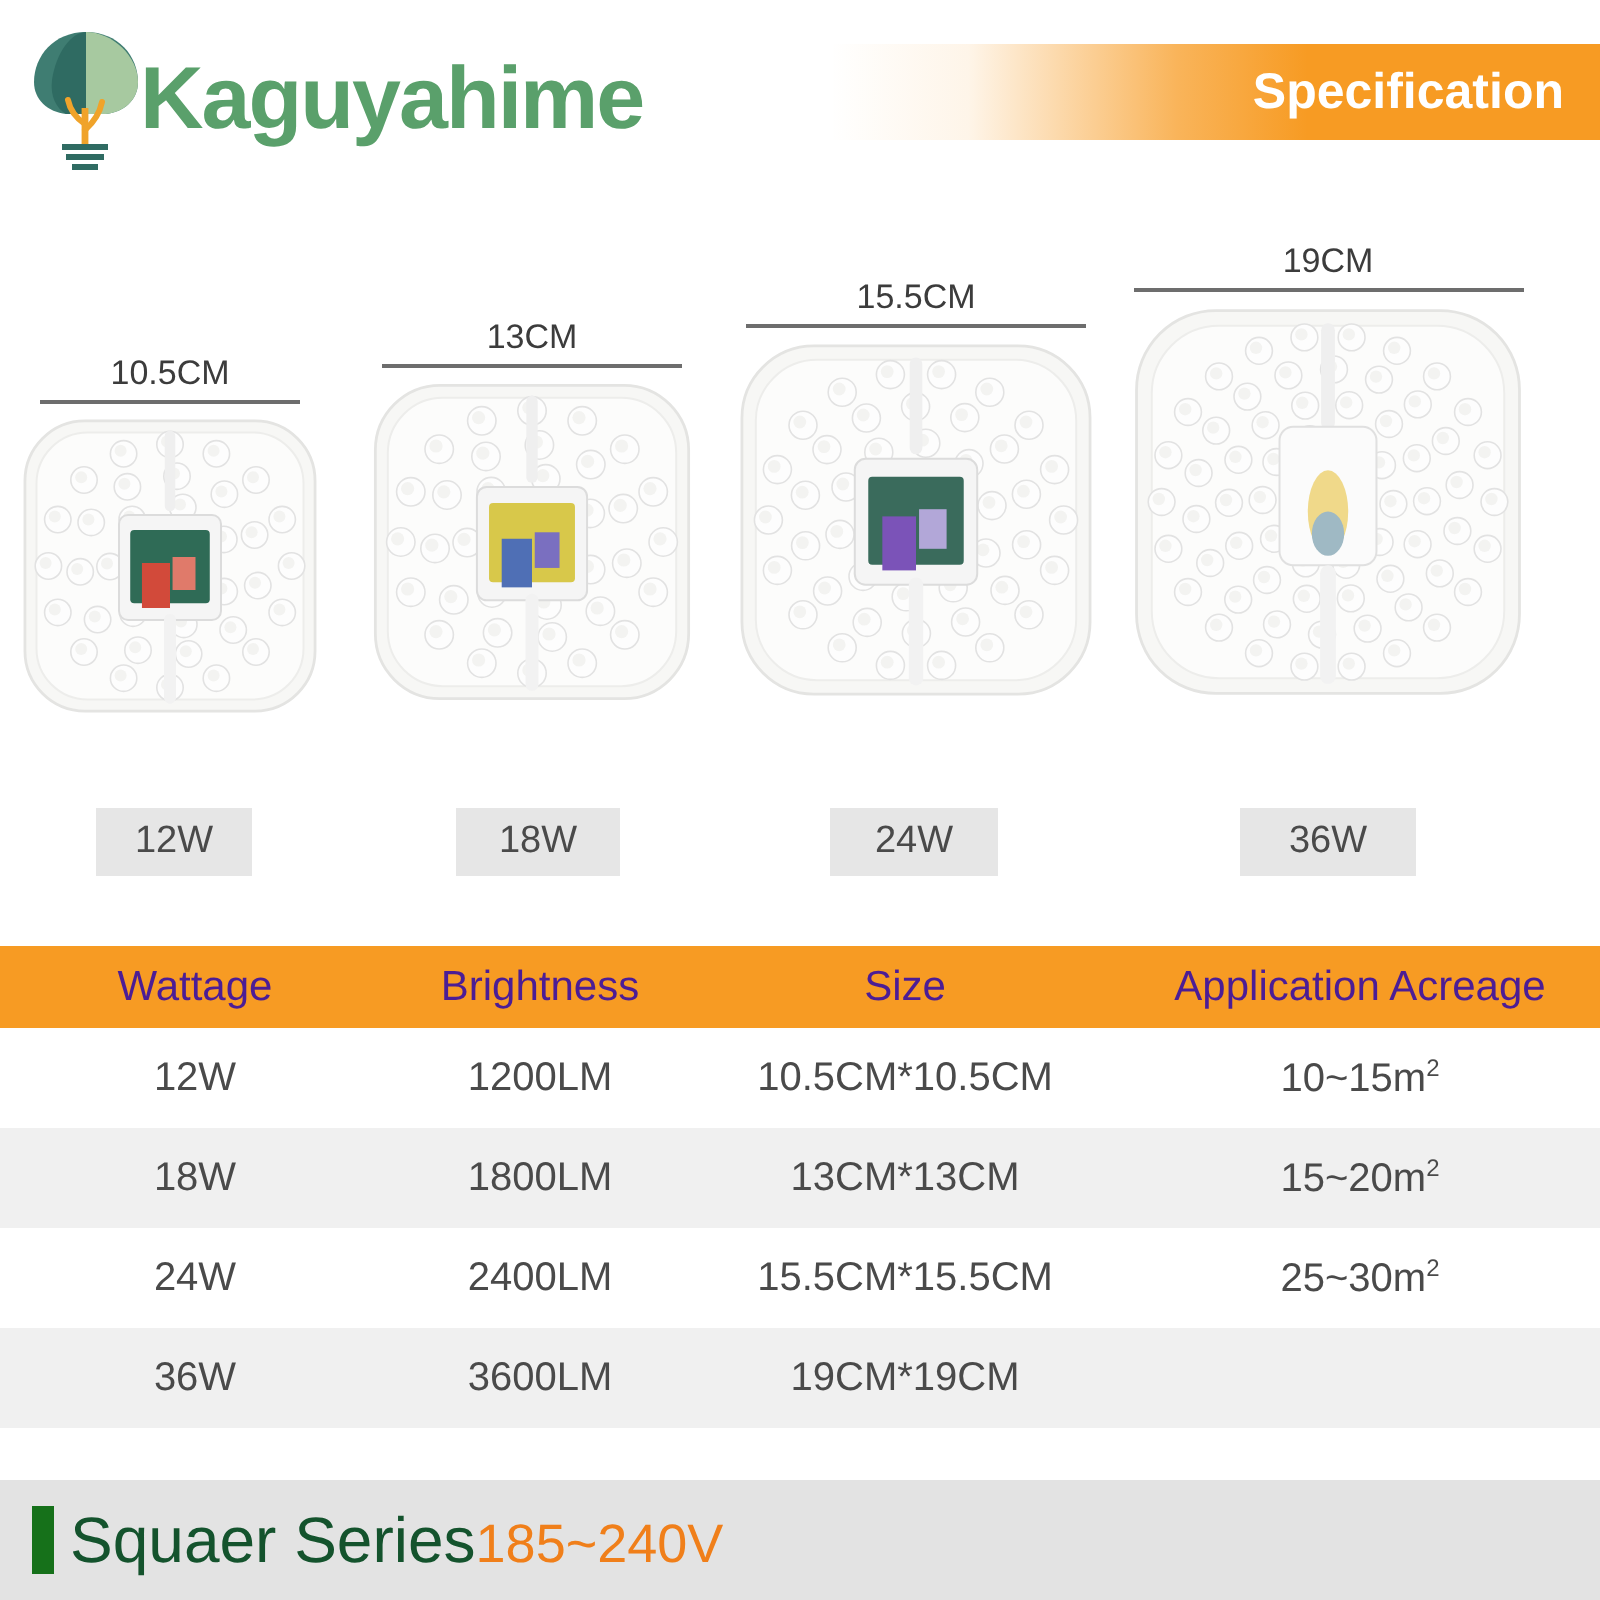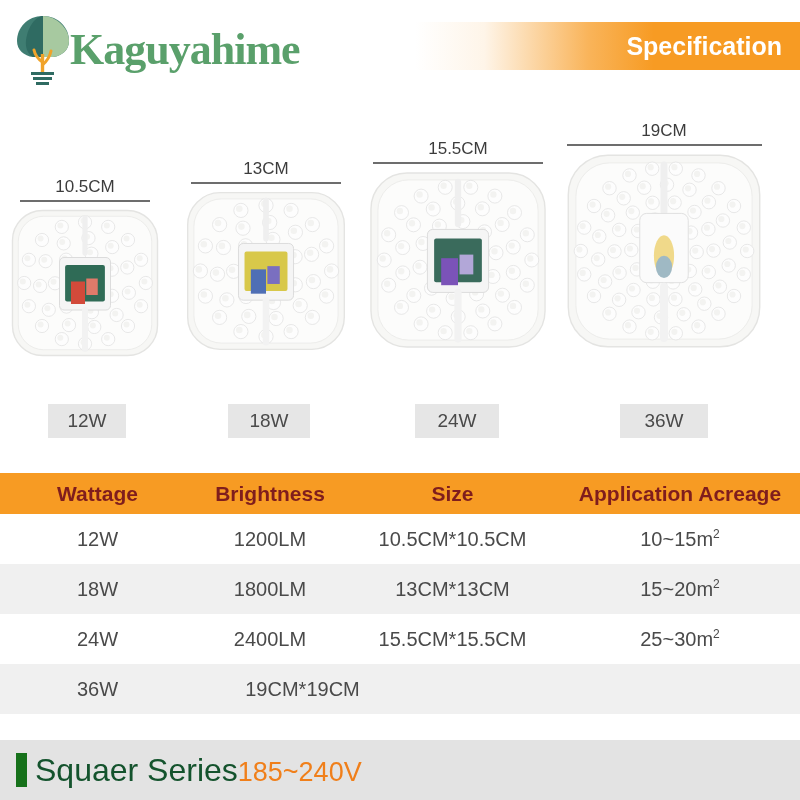--- a/index.html
+++ b/index.html
@@ -12,21 +12,21 @@
   #page { position: relative; width: 800px; height: 800px; background: #fff; }
 
   
   .header { position: relative; height: 100px; width: 800px; background: #fff; }
   .logo-wrap {
     position: absolute; left: 14px; top: 10px;
     display: flex; align-items: center; gap: 2px;
   }
   .logo-mark { width: 58px; height: 78px; display: block; }
   .logo-text {
-    font-family: Liberation Serif, serif;
+    font-family: Liberation Sans, sans-serif;
     font-size: 44px; font-weight: 700;
     color: #5aa06b; letter-spacing: -1px;
     line-height: 1; margin-left: -4px; margin-top: 2px;
   }
   .spec-banner {
     position: absolute; left: 415px; top: 22px;
     width: 385px; height: 48px;
     background: linear-gradient(to right, rgba(247,155,35,0) 0%, rgba(247,155,35,0.10) 18%, rgba(247,155,35,0.75) 45%, #f79b23 62%, #f79b23 100%);
     display: flex; align-items: center; justify-content: flex-end;
   }
@@ -62,21 +62,21 @@
   
   .spec-table { position: absolute; top: 473px; left: 0; width: 800px; }
   .trow { display: flex; width: 800px; height: 50px; align-items: center; }
   .trow.thead { background: #f79b23; height: 41px; }
   .trow.odd  { background: #ffffff; }
   .trow.even { background: #f0f0f0; }
   .cell {
     text-align: center; font-size: 20px; color: #4a4a4a;
     font-family: "Liberation Sans", sans-serif; white-space: nowrap;
   }
-  .thead .cell { color: #7f1d1d; font-size: 21px; font-weight: bold; }
+  .thead .cell { color: #4c1d95; font-size: 21px; }
   .c-watt  { width: 195px; }
   .c-bright{ width: 150px; }
   .c-size  { width: 215px; }
   .c-acre  { width: 240px; }
   .cell sup { font-size: 12px; vertical-align: super; }
 
   
   .footer {
     position: absolute; left: 0; top: 740px; width: 800px; height: 60px;
     background: #e3e3e3; display: flex; align-items: center;
@@ -558,20 +558,21 @@
           <div class="cell c-acre">15~20m<sup>2</sup></div>
         </div>
         <div class="trow odd">
           <div class="cell c-watt">24W</div>
           <div class="cell c-bright">2400LM</div>
           <div class="cell c-size">15.5CM*15.5CM</div>
           <div class="cell c-acre">25~30m<sup>2</sup></div>
         </div>
         <div class="trow even">
           <div class="cell c-watt">36W</div>
+          <div class="cell c-bright">3600LM</div>
           <div class="cell c-size">19CM*19CM</div>
         </div>
       </div>
   </div>
 
   <div class="footer">
     <div class="foot-bar"></div>
     <div class="foot-series">Squaer Series</div>
     <div class="foot-volt">185~240V</div>
   </div>

